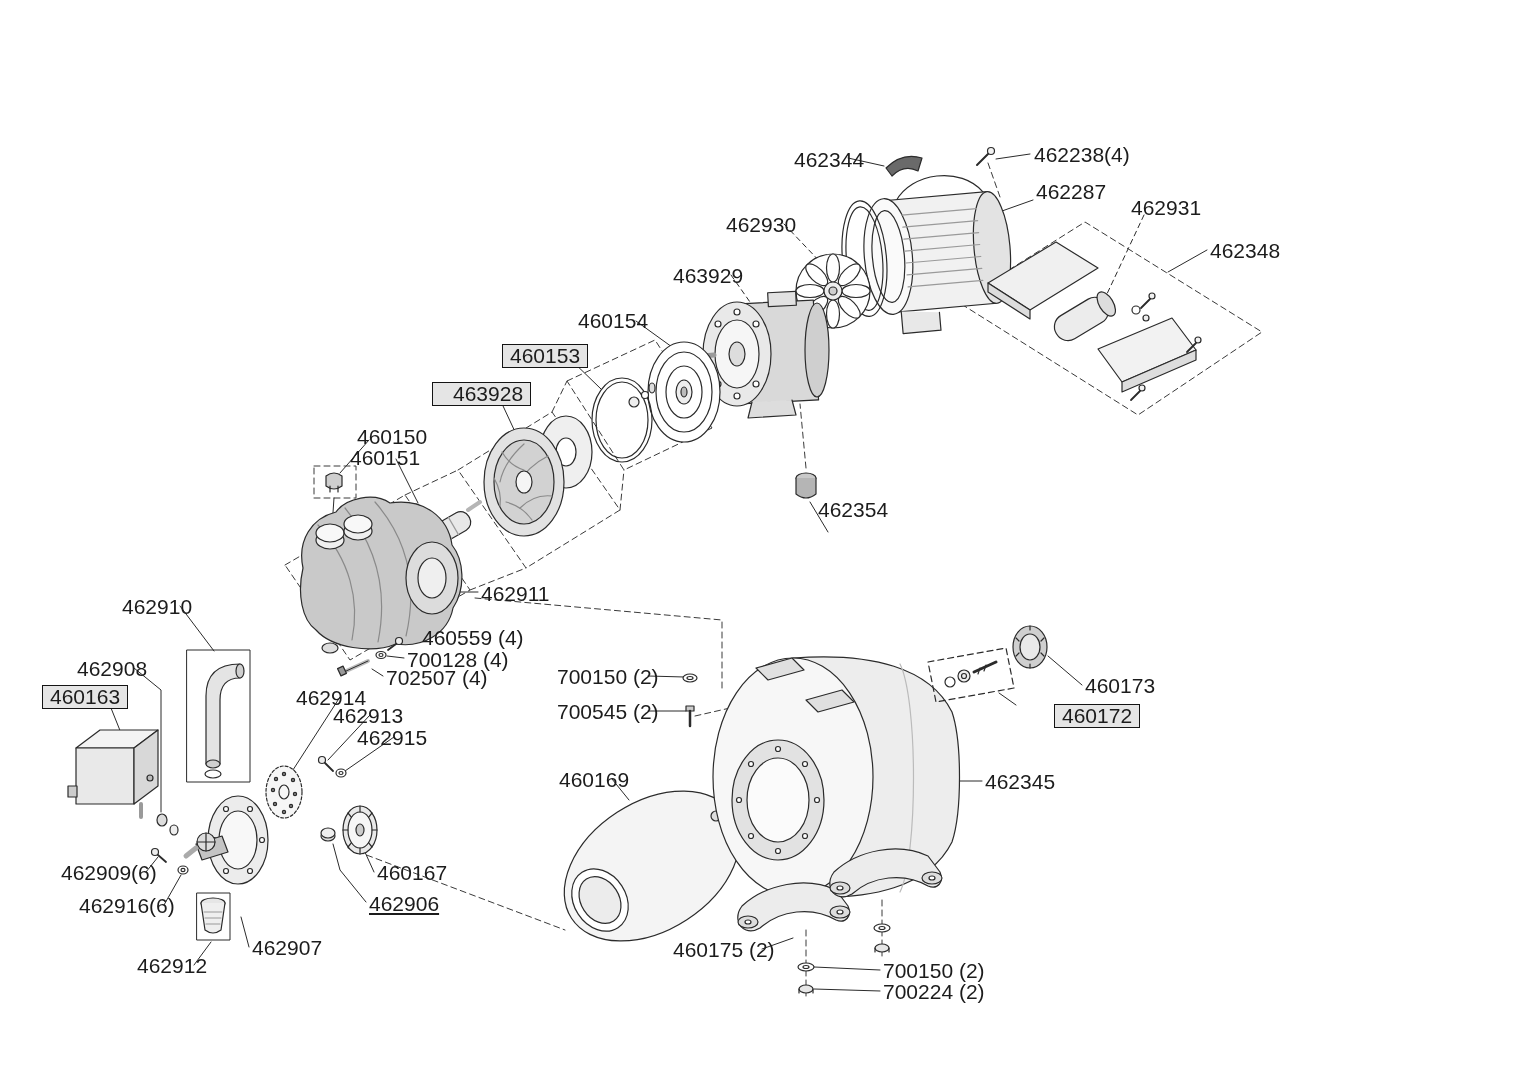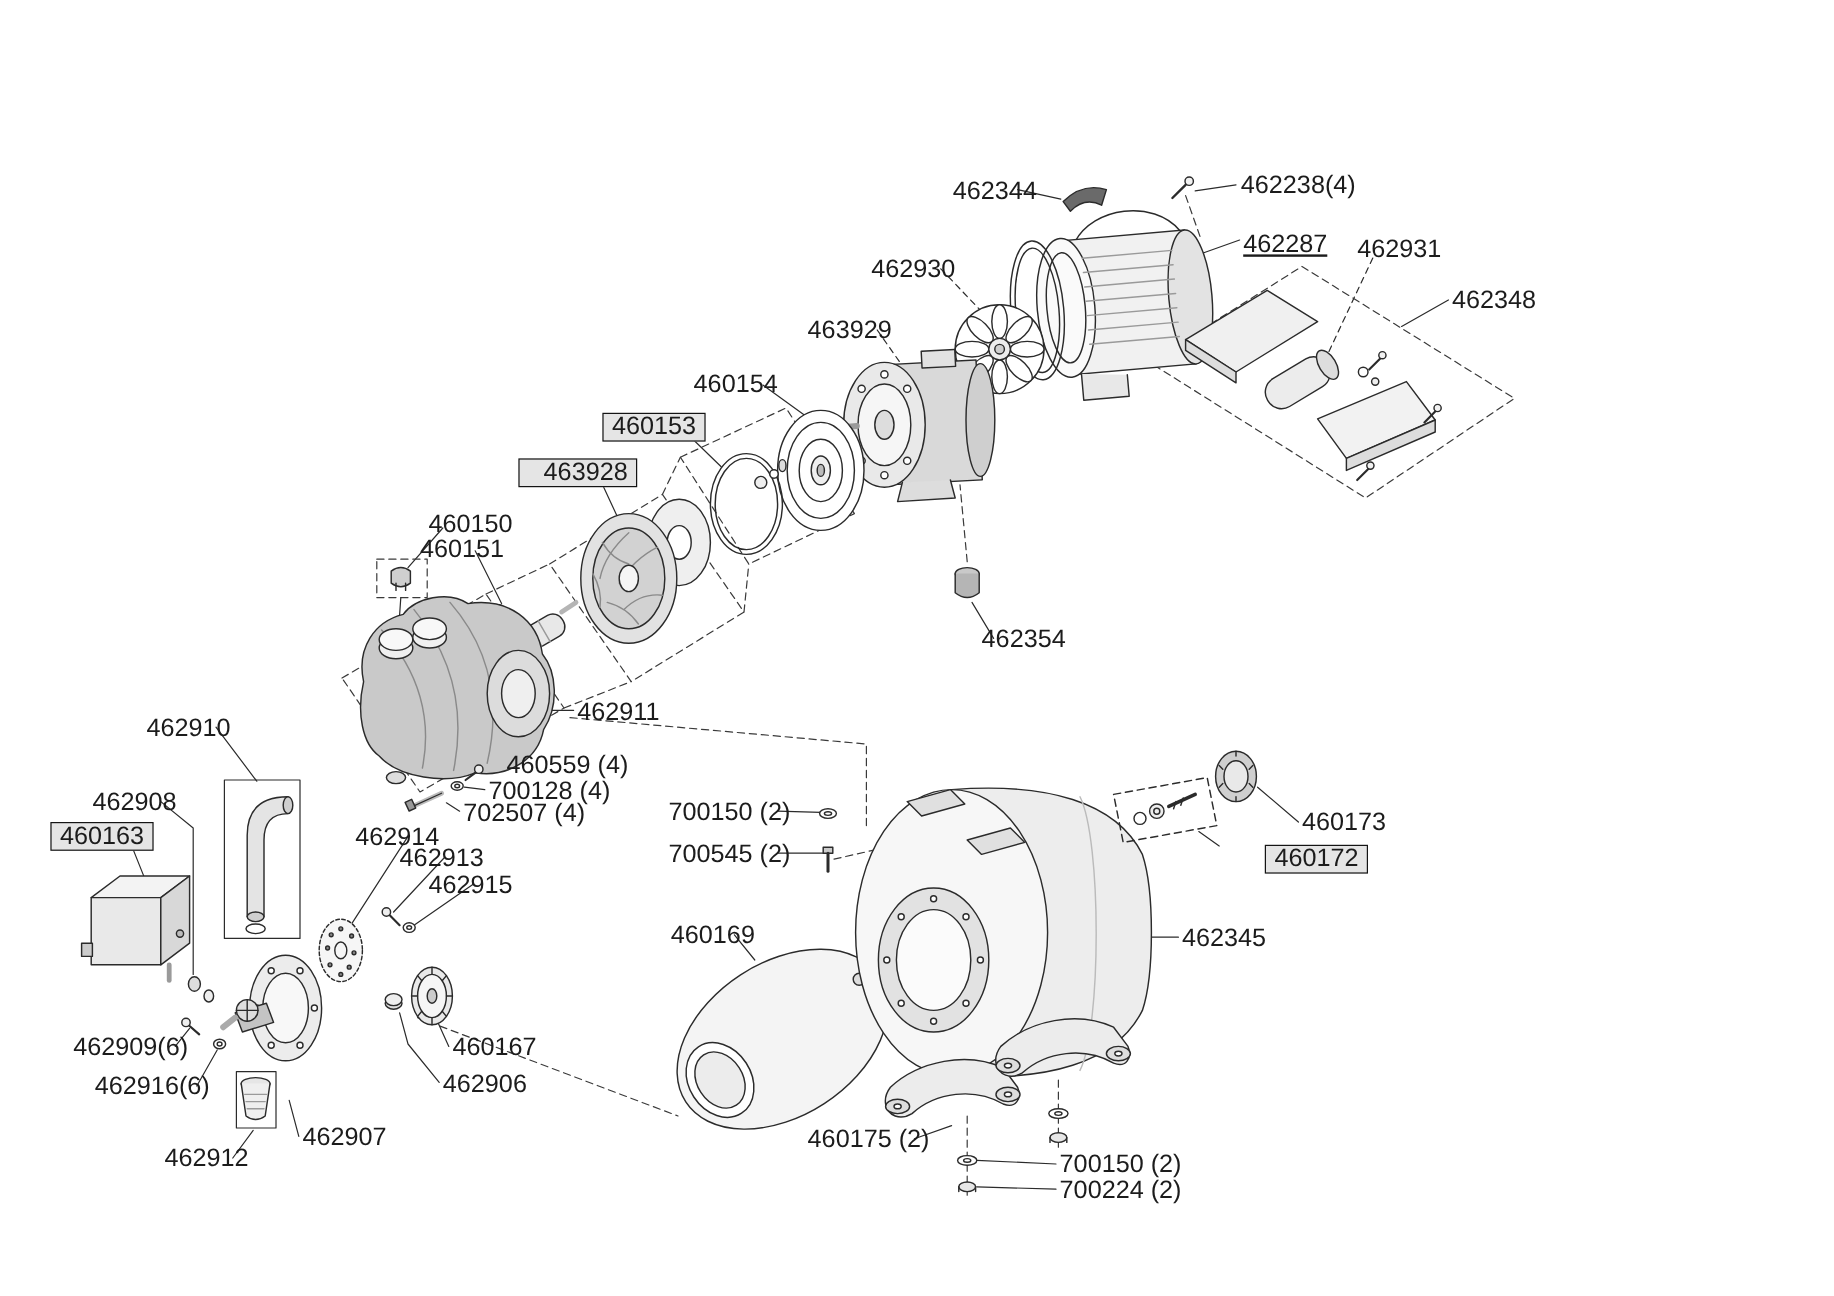--- a/index.html
+++ b/index.html
@@ -415,50 +415,50 @@
         <ellipse cx="806" cy="478" rx="10" ry="5" fill="#c9c9c9"></ellipse>
         <path d="M796,478 L796,494 Q806,502 816,494 L816,478" fill="#b5b5b5"></path>
       </g>
 
     </g>
   </svg>
 
   <div class="label-layer" id="label-layer">
       <div class="part-label" style="left: 794px; top: 150px;">462344</div>
       <div class="part-label" style="left: 1034px; top: 145px;">462238(4)</div>
-      <div class="part-label" style="left: 1036px; top: 194px; text-decoration: underline;">462287</div>
+      <div class="part-label" style="left: 1036px; top: 182px;">462287</div>
       <div class="part-label" style="left: 1131px; top: 198px;">462931</div>
       <div class="part-label" style="left: 1210px; top: 241px;">462348</div>
       <div class="part-label" style="left: 726px; top: 215px;">462930</div>
       <div class="part-label" style="left: 673px; top: 266px;">463929</div>
       <div class="part-label" style="left: 578px; top: 311px;">460154</div>
       <div class="part-label boxed" style="left: 502px; top: 344px;">460153</div>
       <div class="part-label boxed" style="left: 432px; top: 382px; padding-left: 20px;">463928</div>
       <div class="part-label" style="left: 357px; top: 427px;">460150</div>
       <div class="part-label" style="left: 350px; top: 448px;">460151</div>
-      <div class="part-label" style="left: 818px; top: 523px; text-align: right;">462354</div>
+      <div class="part-label" style="left: 818px; top: 500px; text-align: right;">462354</div>
       <div class="part-label" style="left: 481px; top: 584px;">462911</div>
       <div class="part-label" style="left: 422px; top: 628px;">460559 (4)</div>
       <div class="part-label" style="left: 407px; top: 650px;">700128 (4)</div>
       <div class="part-label" style="left: 386px; top: 668px;">702507 (4)</div>
       <div class="part-label" style="left: 122px; top: 597px;">462910</div>
       <div class="part-label" style="left: 77px; top: 659px;">462908</div>
       <div class="part-label boxed" style="left: 42px; top: 685px;">460163</div>
       <div class="part-label" style="left: 296px; top: 688px;">462914</div>
       <div class="part-label" style="left: 333px; top: 706px;">462913</div>
       <div class="part-label" style="left: 357px; top: 728px;">462915</div>
       <div class="part-label" style="left: 557px; top: 667px;">700150 (2)</div>
       <div class="part-label" style="left: 557px; top: 702px;">700545 (2)</div>
       <div class="part-label" style="left: 1085px; top: 676px;">460173</div>
       <div class="part-label boxed" style="left: 1018px; top: 704px; margin-left: 36px;">460172</div>
       <div class="part-label" style="left: 559px; top: 770px;">460169</div>
       <div class="part-label" style="left: 985px; top: 772px;">462345</div>
       <div class="part-label" style="left: 377px; top: 863px;">460167</div>
       <div class="part-label" style="left: 61px; top: 863px;">462909(6)</div>
-      <div class="part-label" style="left: 369px; top: 894px;">462906</div>
+      <div class="part-label" style="left: 369px; top: 894px; text-decoration: underline;">462906</div>
       <div class="part-label" style="left: 79px; top: 896px;">462916(6)</div>
       <div class="part-label" style="left: 252px; top: 938px;">462907</div>
       <div class="part-label" style="left: 673px; top: 940px;">460175 (2)</div>
       <div class="part-label" style="left: 137px; top: 956px; text-align: right;">462912</div>
       <div class="part-label" style="left: 883px; top: 961px;">700150 (2)</div>
       <div class="part-label" style="left: 883px; top: 982px;">700224 (2)</div>
     </div>
 
 </div>
 

